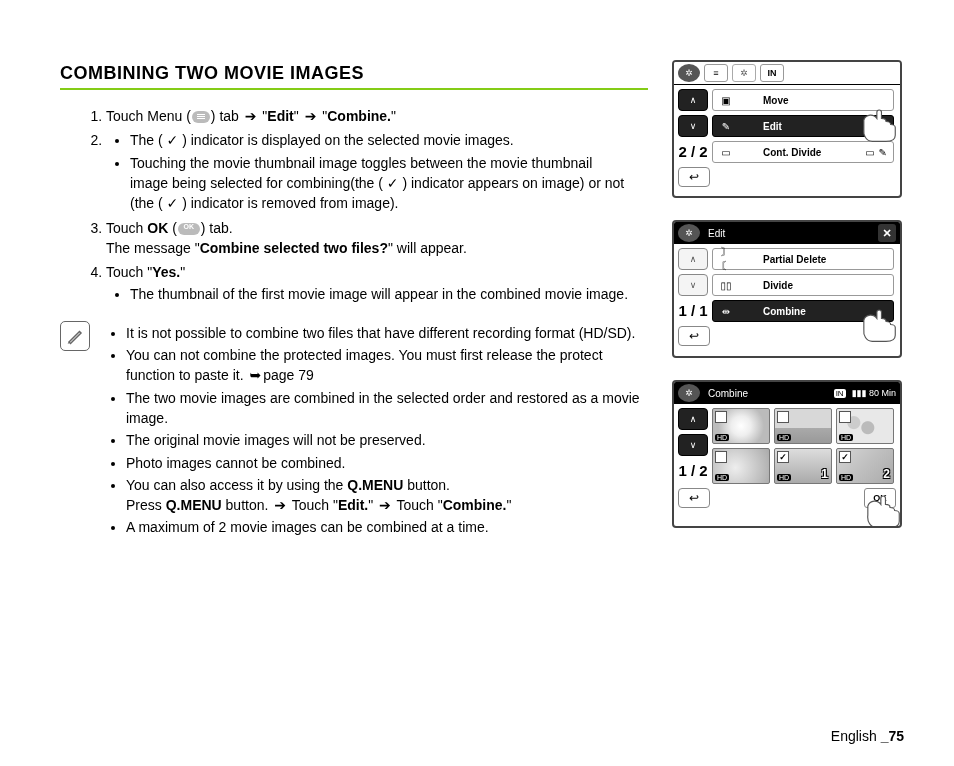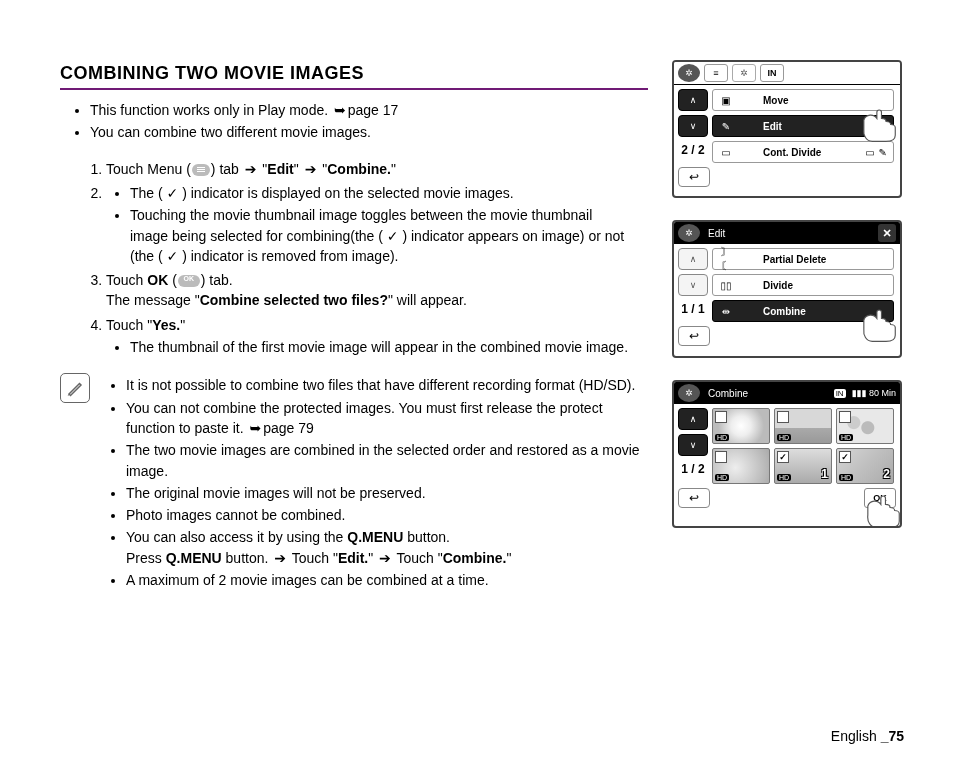--- a/index.html
+++ b/index.html
@@ -27,21 +27,21 @@
     width: 232px;
     flex: 0 0 232px;
     display: flex;
     flex-direction: column;
     gap: 22px;
   }
   h2.title {
     font-size: 18px;
     font-weight: 700;
     letter-spacing: .5px;
-    border-bottom: 2px solid #701a75;
+    border-bottom: 2px solid #84cc16;
     padding-bottom: 2px;
     margin: 0 0 10px 0;
     text-transform: uppercase;
   }
   ul.bullets {
     list-style: disc;
     padding-left: 30px;
     margin: 4px 0 10px 0;
   }
   ul.bullets li { margin: 2px 0; }
@@ -122,21 +122,21 @@
   .side-arrows {
     width:30px; display:flex; flex-direction:column; gap:4px; padding:4px 4px 0 4px;
     align-items:stretch;
   }
   .side-btn {
     height:20px; border:1px solid #888; border-radius:4px; display:flex; align-items:center; justify-content:center;
     font-size:9px;
   }
   .side-btn.dark { background:#222; color:#fff; border-color:#000; }
   .side-btn.light { background:#f4f4f4; color:#555; }
-  .page-counter { font-size:12px; text-align:center; font-weight:700; margin-top:2px; }
+  .page-counter { font-size:15px; text-align:center; font-weight:700; margin-top:2px; }
   .page-counter.outline { text-shadow:1px 0 #fff,-1px 0 #fff,0 1px #fff,0 -1px #fff; }
   .main-list { flex:1; padding:4px 6px 2px 0; display:flex; flex-direction:column; gap:4px; }
   .list-item {
     height:20px; display:flex; align-items:center; gap:6px; padding:0 6px; border-radius:3px;
     border:1px solid #999; font-size:10px;
   }
   .list-item.light { background:#fff; color:#000; }
   .list-item.sel { background:#222; color:#fff; border-color:#000; }
   .list-item .li-icon { width:14px; text-align:center; }
   .li-text { font-weight:700; text-shadow: 1px 0 #fff, -1px 0 #fff, 0 1px #fff, 0 -1px #fff; margin-left: 24px; }
@@ -177,26 +177,20 @@
   .topbar .battery { font-size:9px; color:#fff; }
   .topbar .hd-ind { font-size:8px; background:#fff; color:#000; border-radius:2px; padding:0 2px; margin-right:2px; }
 </style>
 </head>
 <body>
 
 <div class="page">
   <div class="leftcol">
     <h2 class="title">COMBINING TWO MOVIE IMAGES</h2>
 
-    <ul class="bullets">
-      <li>
-        <span>This function works only in Play mode. </span><span class="arrow">➥</span><span>page 17</span>
-      </li>
-      <li>You can combine two different movie images.</li>
-    </ul>
 
     <ol class="steps">
       <li>
         <span>Touch Menu (</span><span class="icon-pill menu"></span><span>) tab </span><span class="arrow">➔</span><span> "</span><b>Edit</b><span>" </span><span class="arrow">➔</span><span> "</span><b>Combine.</b><span>"</span>
       </li>
 
       <li>
         <ul class="sub">
           <li>
             <span>The ( </span><span class="check">✓</span><span> ) indicator is displayed on the selected movie images.</span>

